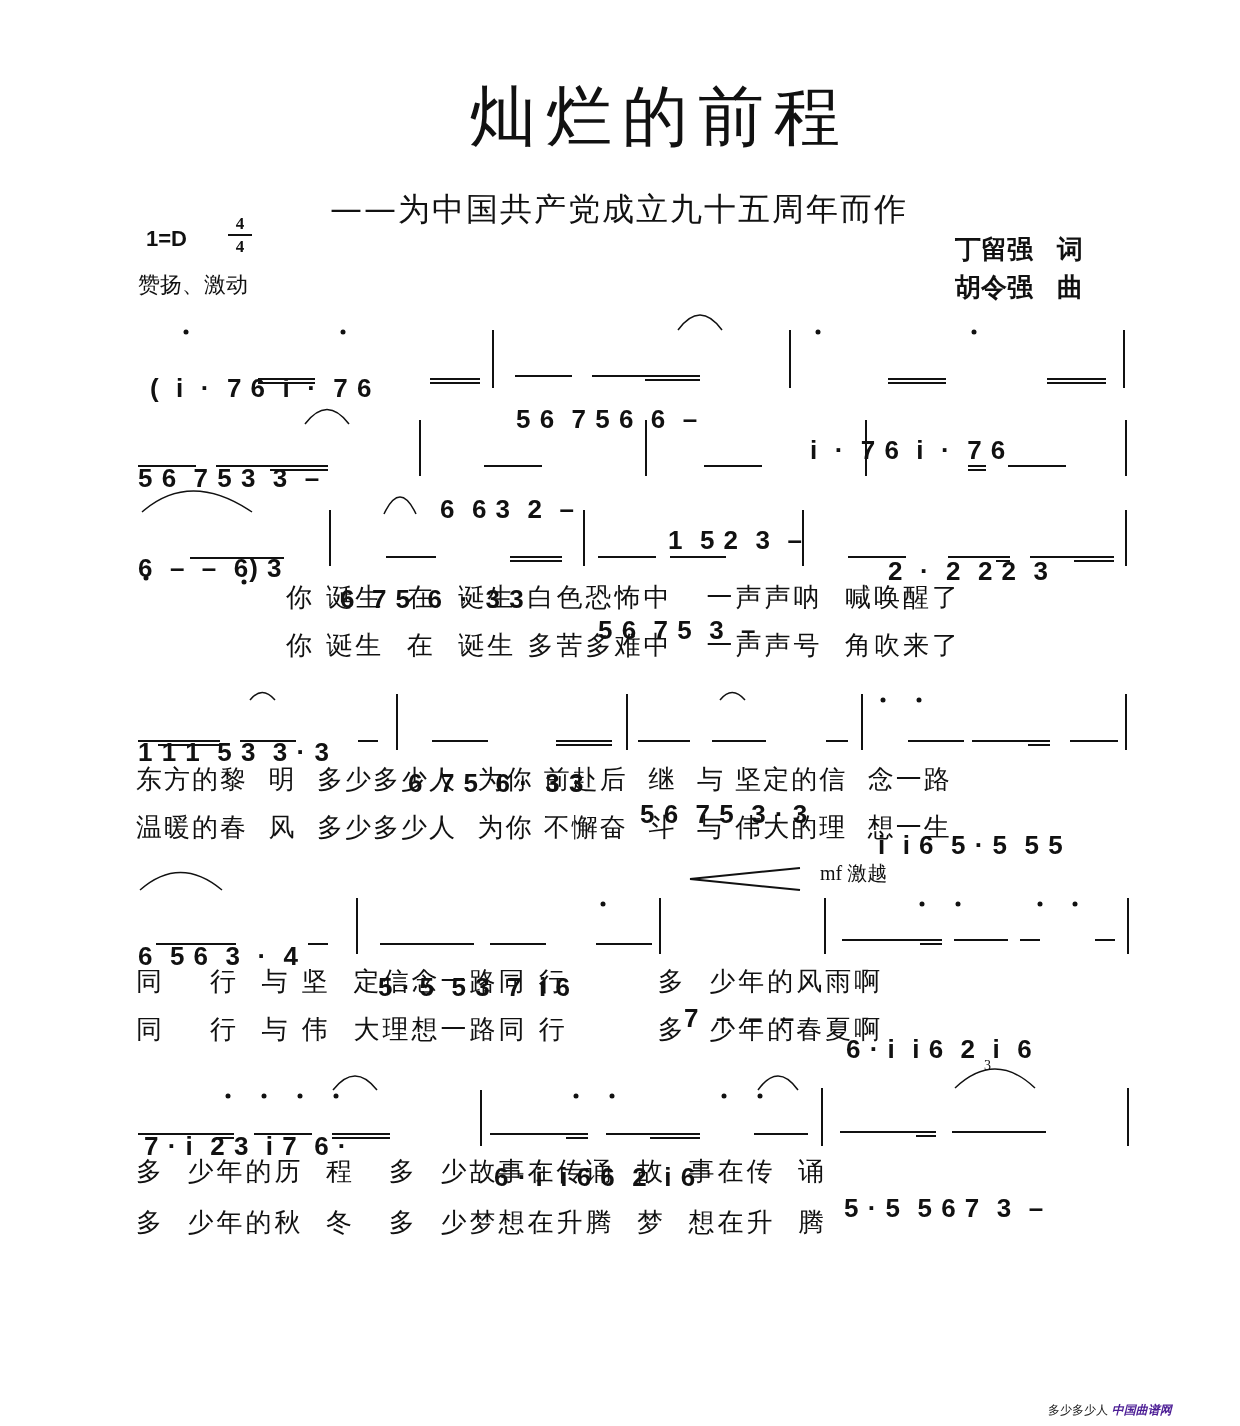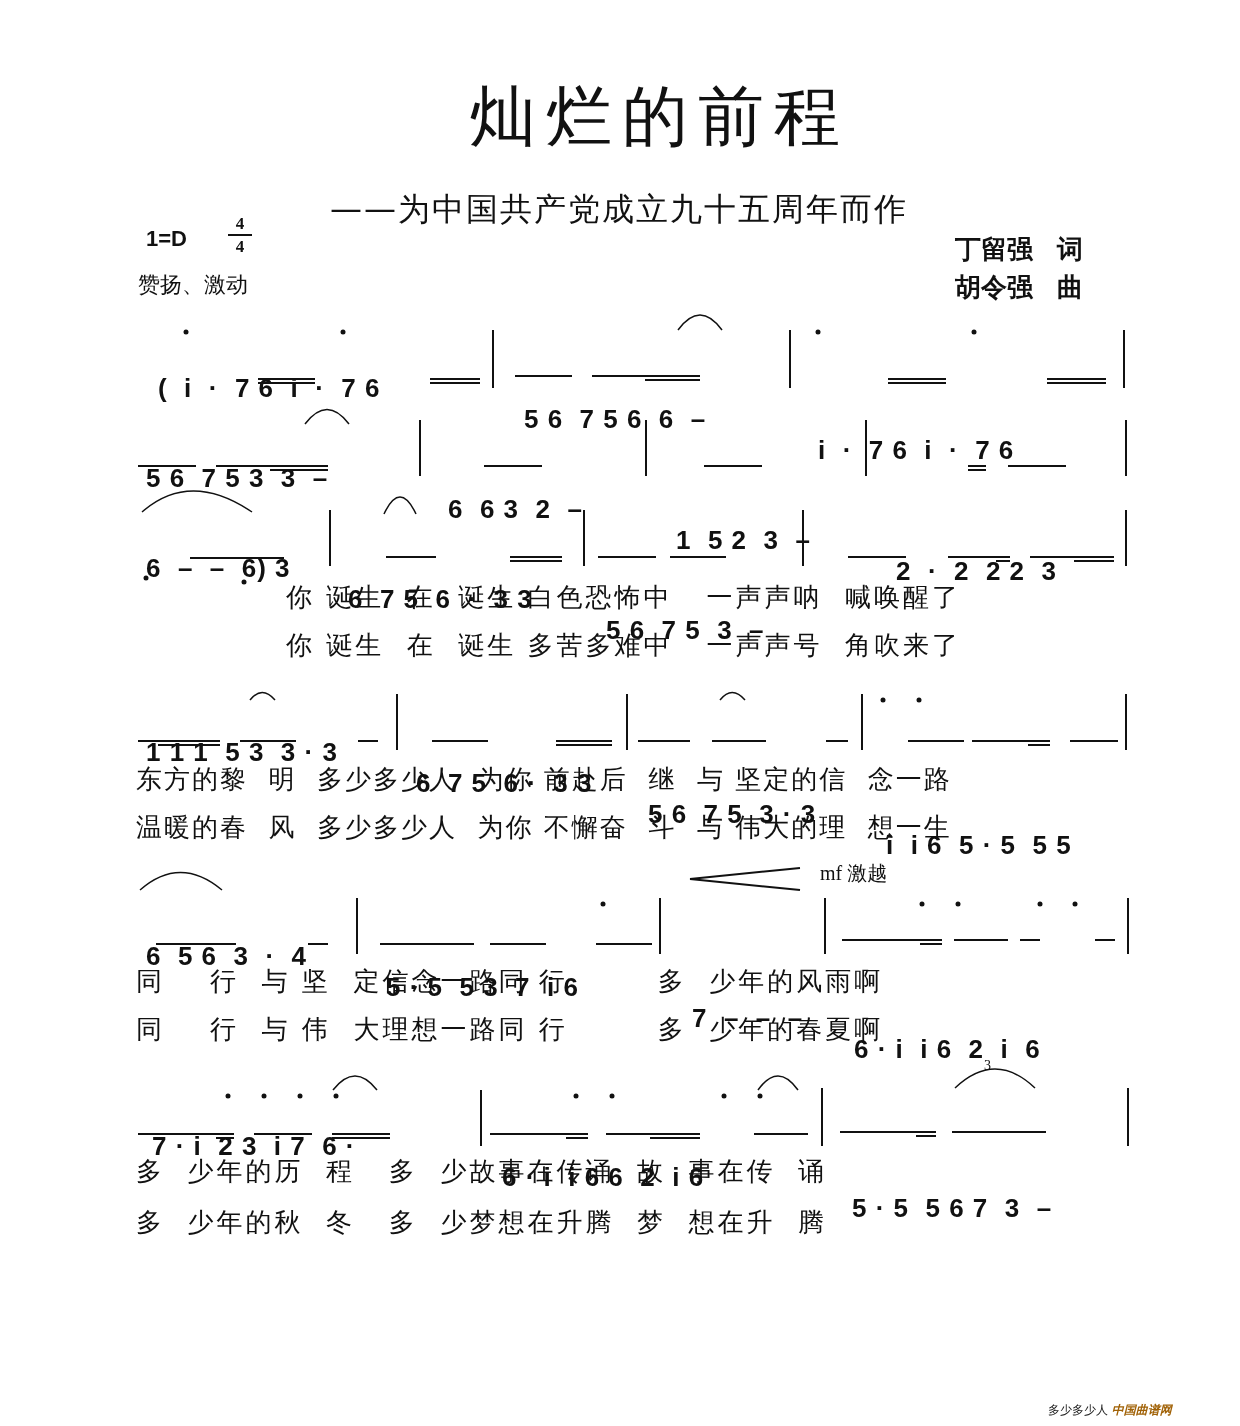--- a/index.html
+++ b/index.html
@@ -6,25 +6,25 @@
   body { width: 1240px; height: 1426px; position: relative; overflow: hidden; color: #111; font-family: "DejaVu Sans", sans-serif; }
   .abs { position: absolute; }
   .title { left: 0; width: 1240px; top: 72px; text-align: center; font-size: 66px; font-weight: normal; letter-spacing: 10px; font-family: "DejaVu Sans", sans-serif; padding-left: 40px; }
   .subtitle { left: 330px; top: 188px; font-size: 32px; letter-spacing: 2px; font-family: "DejaVu Sans", sans-serif; }
   .key { left: 138px; top: 226px; font-size: 22px; font-weight: bold; font-family: "Liberation Sans", sans-serif; margin-left: 8px; }
   .timesig { left: 228px; top: 214px; width: 24px; text-align: center; font-size: 17px; font-weight: bold; line-height: 19px; font-family: "Liberation Serif", serif; }
   .timesig .bar { display:block; border-top: 2px solid #111; margin: 1px 0; }
   .tempo { left: 138px; top: 270px; font-size: 22px; font-family: "DejaVu Sans", sans-serif; text-align: center; }
   .credit { left: 955px; font-size: 26px; font-weight: bold; font-family: "DejaVu Sans", sans-serif; }
   .credit span.role { margin-left: 24px; }
-  .note-row { position: absolute; left: 138px; width: 990px; height: 50px; font-family: "Liberation Sans", sans-serif; font-size: 26px; font-weight: bold; white-space: pre; letter-spacing: 1px; margin-left: 8px; }
+  .note-row { position: absolute; left: 138px; width: 990px; height: 50px; font-family: "Liberation Sans", sans-serif; font-size: 26px; font-weight: bold; white-space: pre; letter-spacing: 1px; }
   .lyric { position: absolute; font-size: 26px; font-family: "DejaVu Sans", sans-serif; white-space: pre; letter-spacing: 3px; }
   .dyn { left: 820px; top: 860px; font-size: 20px; font-family: "Liberation Serif", serif; }
   .footer { left: 1048px; top: 1402px; font-size: 12px; color: #222; }
-  .footer .brand { color: #a16207; font-weight: bold; font-style: italic; }
+  .footer .brand { color: #4c1d95; font-weight: bold; font-style: italic; }
   svg { position: absolute; left: 0; top: 0; }
 </style>
 </head>
 <body>
 
 <div class="abs title">灿烂的前程</div>
 <div class="abs subtitle">——为中国共产党成立九十五周年而作</div>
 <div class="abs key">1=D</div>
 <div class="abs timesig">
   <span>4</span>

